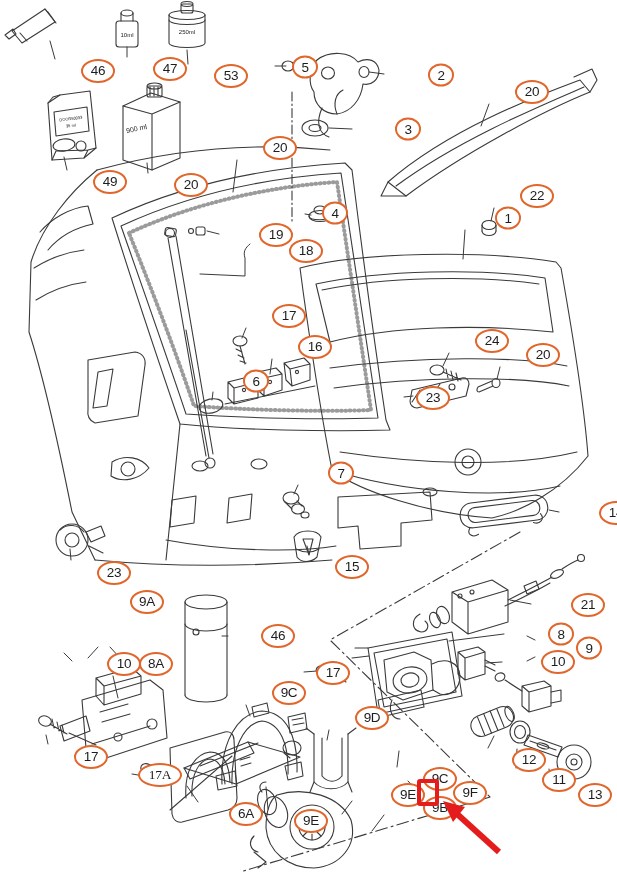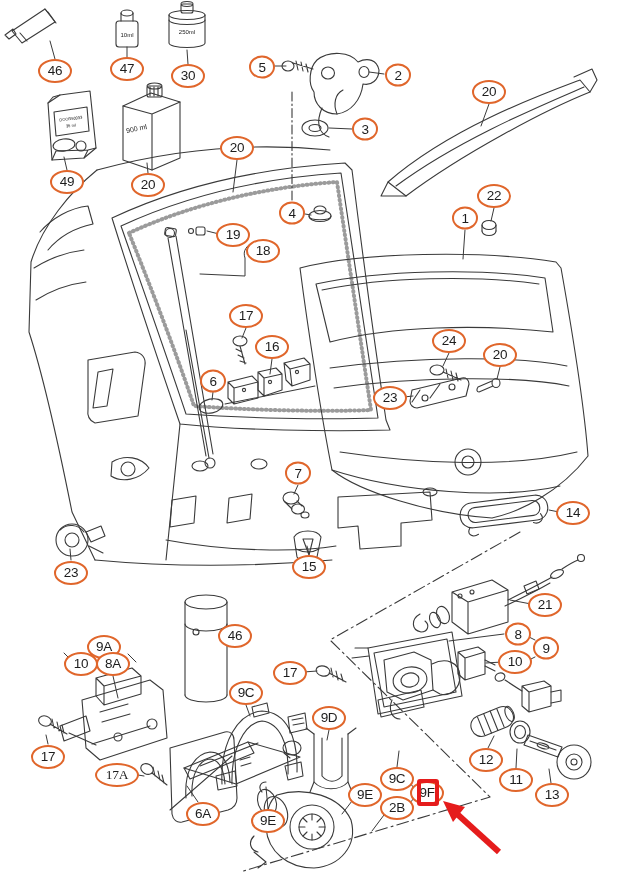--- a/index.html
+++ b/index.html
@@ -12,21 +12,21 @@
     position:relative;width:617px;height:874px;background:#fff;overflow:hidden;
     font-family:"Liberation Sans",sans-serif;
   }
   #art{position:absolute;left:0;top:0;}
   svg *{vector-effect:non-scaling-stroke;}
   .co{
     position:absolute;transform:translate(-50%,-50%);
     border:2px solid var(--orange);border-radius:50%;
     background:#fff;display:flex;align-items:center;justify-content:center;
     font-size:13.5px;color:#1d1d1d;line-height:1;letter-spacing:-0.3px;
-    z-index:5;box-sizing:border-box;
+    z-index:5;box-sizing:border-box;margin-left:43px;
   }
   .w1{width:26px;height:23px;}
   .w2{width:34px;height:24px;}
   .w3{width:44px;height:24px;font-family:Liberation Serif, serif;}
   #hl-box{
     position:absolute;left:417px;top:779px;width:22px;height:27px;
     border:4px solid var(--red);border-radius:3px;z-index:8;box-sizing:border-box;
     background:transparent;
   }
   #arrow-svg{position:absolute;left:0;top:0;z-index:9;pointer-events:none;}
@@ -365,21 +365,21 @@
       <path d="M535,640 L527,636 M535,657 L527,661"></path>
       <path d="M502,662 L486,663"></path>
       <path d="M488,748 L494,736"></path>
       <path d="M516,768 L517,749"></path>
       <path d="M551,783 L549,769"></path>
     </g>
   </svg>
 
   <div class="co w2" style="left:55px;top:71px">46</div>
   <div class="co w2" style="left:127px;top:69px">47</div>
-  <div class="co w2" style="left:188px;top:76px">30</div>
+  <div class="co w2" style="left:188px;top:76px">53</div>
   <div class="co w2" style="left:67px;top:182px">49</div>
   <div class="co w2" style="left:148px;top:185px">20</div>
   <div class="co w1" style="left:262px;top:67px">5</div>
   <div class="co w1" style="left:398px;top:75px">2</div>
   <div class="co w1" style="left:365px;top:129px">3</div>
   <div class="co w2" style="left:237px;top:148px">20</div>
   <div class="co w1" style="left:292px;top:213px">4</div>
   <div class="co w2" style="left:489px;top:92px">20</div>
   <div class="co w2" style="left:494px;top:196px">22</div>
   <div class="co w1" style="left:465px;top:218px">1</div>
@@ -390,32 +390,32 @@
   <div class="co w1" style="left:213px;top:381px">6</div>
   <div class="co w2" style="left:449px;top:341px">24</div>
   <div class="co w2" style="left:500px;top:355px">20</div>
   <div class="co w2" style="left:390px;top:398px">23</div>
   <div class="co w1" style="left:298px;top:473px">7</div>
   <div class="co w2" style="left:573px;top:513px">14</div>
   <div class="co w2" style="left:309px;top:567px">15</div>
   <div class="co w2" style="left:71px;top:573px">23</div>
   <div class="co w2" style="left:545px;top:605px">21</div>
   <div class="co w2" style="left:235px;top:636px">46</div>
-  <div class="co w2" style="left:104px;top:647px">9A</div>
+  <div class="co w2" style="left:104px;top:602px">9A</div>
   <div class="co w2" style="left:81px;top:664px">10</div>
   <div class="co w2" style="left:113px;top:664px">8A</div>
   <div class="co w2" style="left:48px;top:757px">17</div>
   <div class="co w3" style="left:117px;top:775px">17A</div>
   <div class="co w2" style="left:203px;top:814px">6A</div>
   <div class="co w2" style="left:290px;top:673px">17</div>
   <div class="co w2" style="left:246px;top:693px">9C</div>
   <div class="co w2" style="left:329px;top:718px">9D</div>
   <div class="co w2" style="left:268px;top:821px">9E</div>
   <div class="co w2" style="left:365px;top:795px">9E</div>
-  <div class="co w2" style="left:397px;top:808px">2B</div>
+  <div class="co w2" style="left:397px;top:808px">9B</div>
   <div class="co w2" style="left:397px;top:779px">9C</div>
   <div class="co w2" style="left:427px;top:793px">9F</div>
   <div class="co w1" style="left:518px;top:634px">8</div>
   <div class="co w1" style="left:546px;top:648px">9</div>
   <div class="co w2" style="left:515px;top:662px">10</div>
   <div class="co w2" style="left:486px;top:760px">12</div>
   <div class="co w2" style="left:516px;top:780px">11</div>
   <div class="co w2" style="left:552px;top:795px">13</div>
 
   <div id="hl-box"></div>

